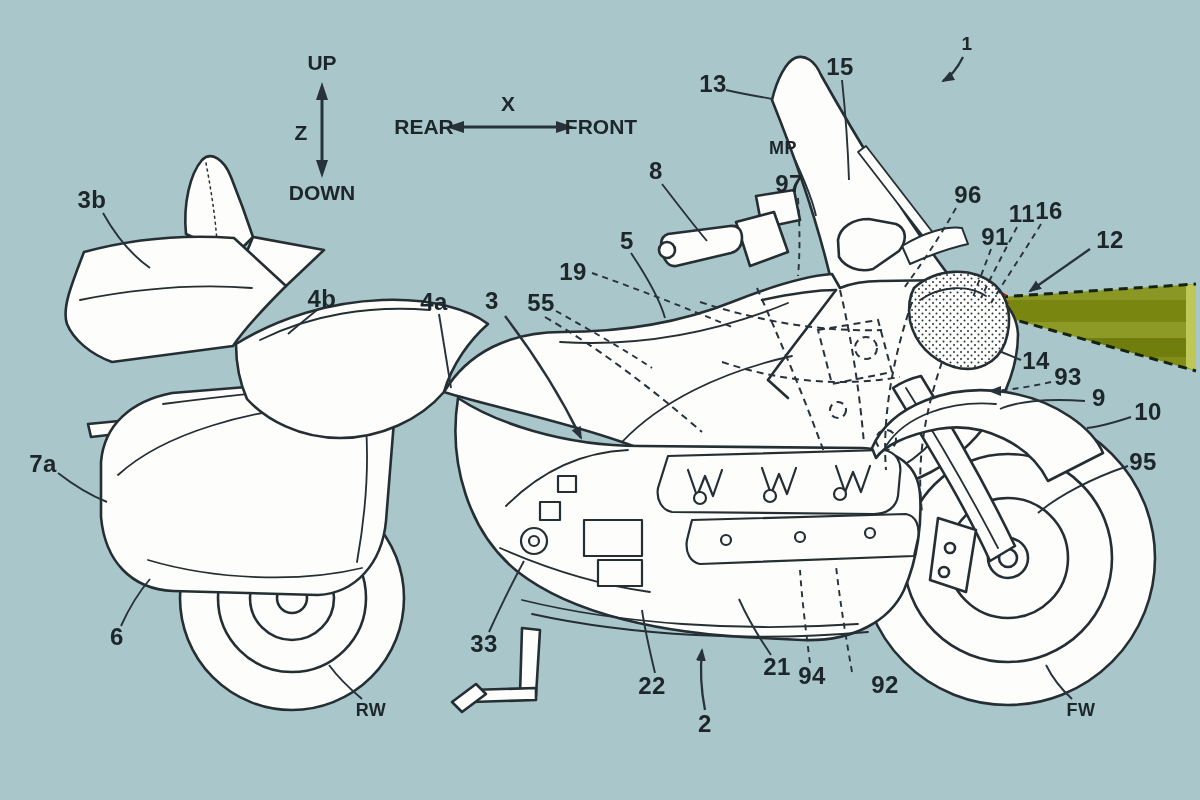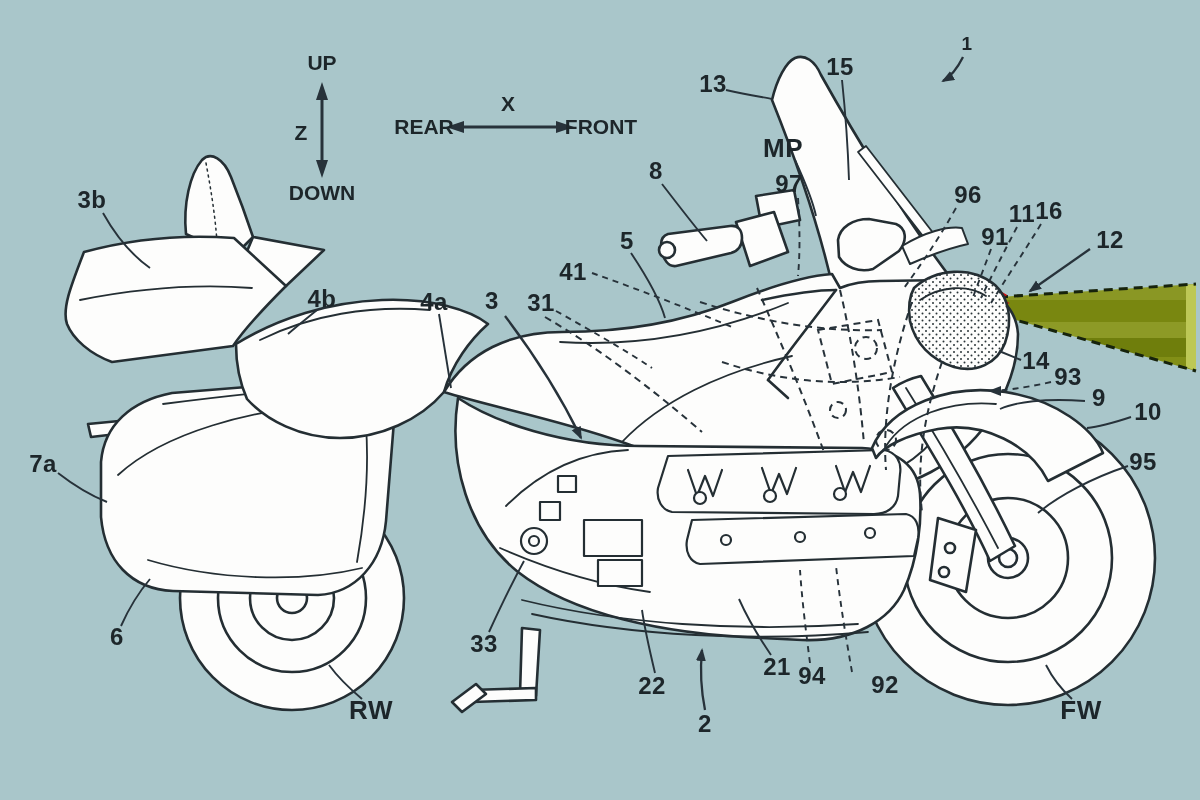--- a/index.html
+++ b/index.html
@@ -8,21 +8,21 @@
     background:#a9c6ca;
     font-family:"Liberation Sans",sans-serif;
   }
   .stage svg{position:absolute;left:0;top:0;}
   .ref-label{
     position:absolute;transform:translate(-50%,-50%);
     font-weight:bold;font-size:24px;color:#1d262a;
     white-space:nowrap;letter-spacing:.5px;user-select:none;
   }
   .ref-label.small{font-size:19px;}
-  .ref-label.med{font-size:26px;}
+  .ref-label.med{font-size:18px;}
 </style>
 </head>
 <body>
 
 <div class="stage">
 
 <svg width="1200" height="800" viewBox="0 0 1200 800">
   <defs>
     <pattern id="stip" patternUnits="userSpaceOnUse" width="7" height="7">
       <rect width="7" height="7" fill="#fdfdfc"></rect>
@@ -259,22 +259,22 @@
 <div class="ref-label" style="left:1110px;top:240px">12</div>
 <div class="ref-label" style="left:1036px;top:361px">14</div>
 <div class="ref-label" style="left:1068px;top:377px">93</div>
 <div class="ref-label" style="left:1099px;top:398px">9</div>
 <div class="ref-label" style="left:1148px;top:412px">10</div>
 <div class="ref-label" style="left:1143px;top:462px">95</div>
 <div class="ref-label" style="left:92px;top:200px">3b</div>
 <div class="ref-label" style="left:322px;top:299px">4b</div>
 <div class="ref-label" style="left:434px;top:302px">4a</div>
 <div class="ref-label" style="left:492px;top:301px">3</div>
-<div class="ref-label" style="left:541px;top:303px">31</div>
-<div class="ref-label" style="left:573px;top:272px">41</div>
+<div class="ref-label" style="left:541px;top:303px">55</div>
+<div class="ref-label" style="left:573px;top:272px">19</div>
 <div class="ref-label" style="left:43px;top:464px">7a</div>
 <div class="ref-label" style="left:117px;top:637px">6</div>
 <div class="ref-label med" style="left:371px;top:710px">RW</div>
 <div class="ref-label" style="left:484px;top:644px">33</div>
 <div class="ref-label" style="left:652px;top:686px">22</div>
 <div class="ref-label" style="left:705px;top:724px">2</div>
 <div class="ref-label" style="left:777px;top:667px">21</div>
 <div class="ref-label" style="left:812px;top:676px">94</div>
 <div class="ref-label" style="left:885px;top:685px">92</div>
 <div class="ref-label med" style="left:1081px;top:710px">FW</div>

